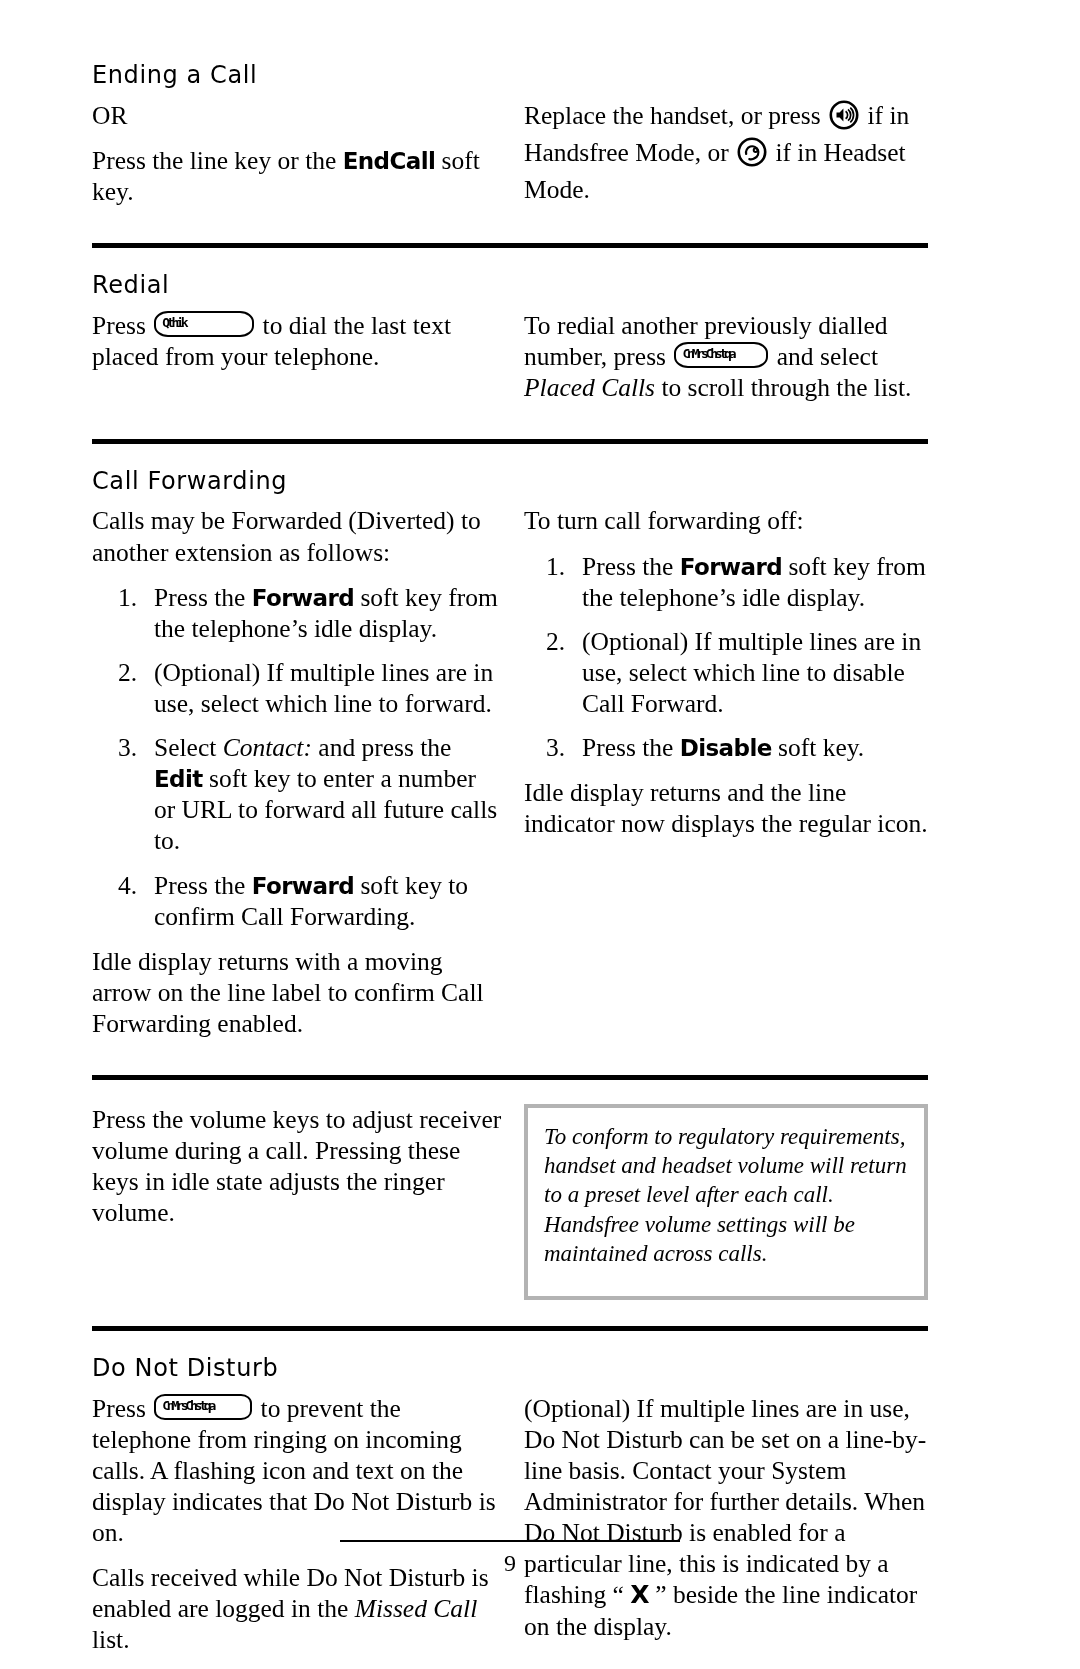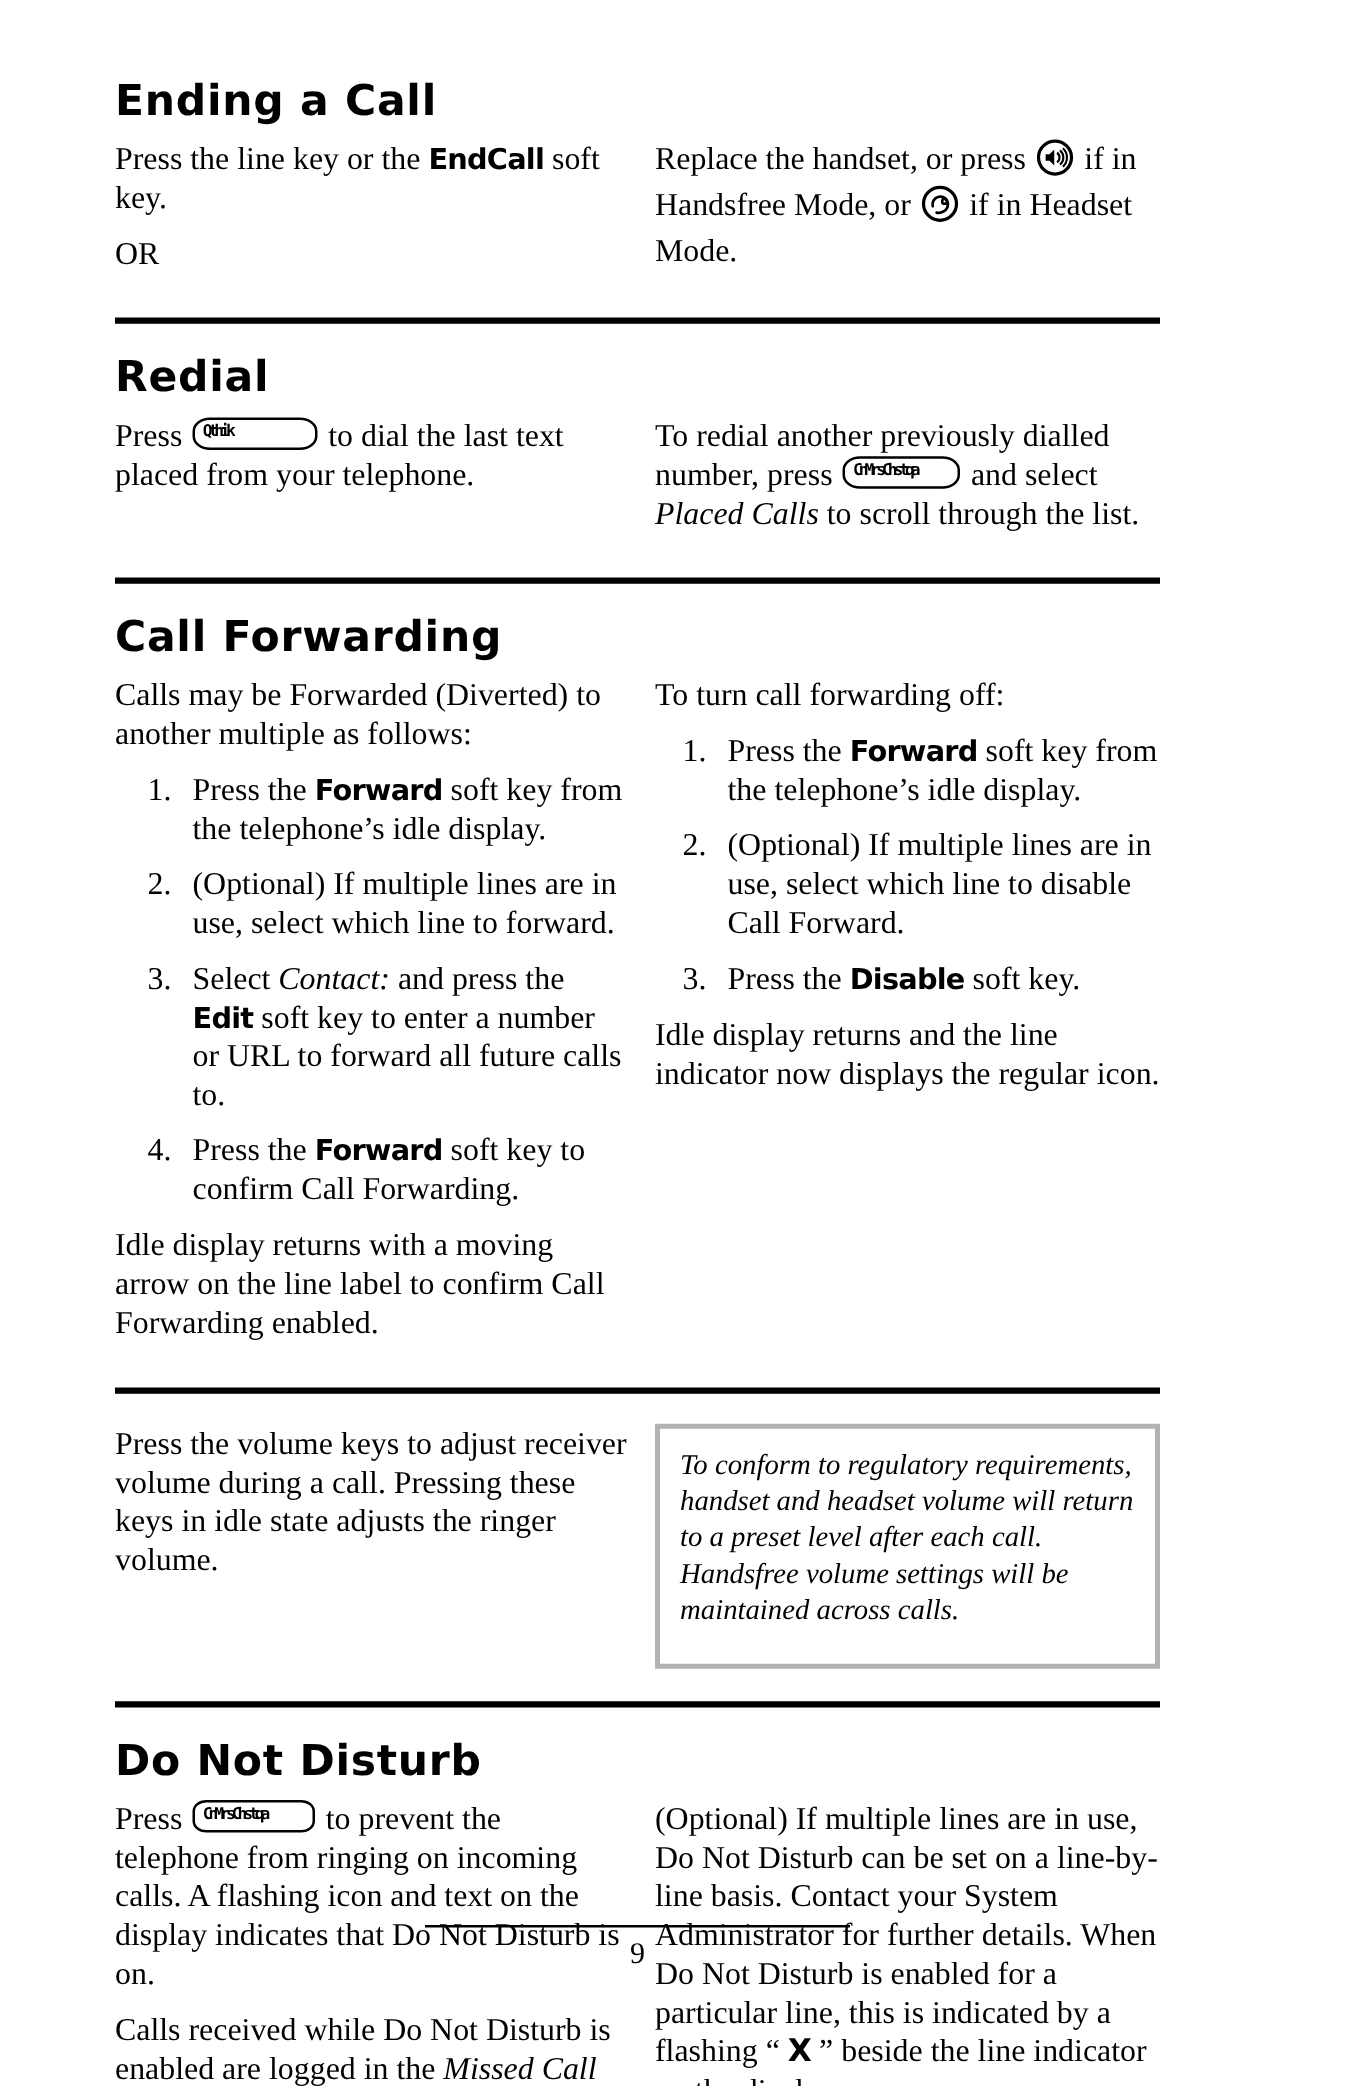--- a/index.html
+++ b/index.html
@@ -15,22 +15,22 @@
   .content { position:absolute; left:92px; top:62px; width:836px; }
 
   
   .rule-thick {
     height:0; border-top:5px solid #000; margin:0; width:836px;
   }
 
   
   h2.sec-head {
     font-family:"DejaVu Sans", sans-serif;
-    font-weight:bold;
-    font-size:34px;
+    font-weight:normal;
+    font-size:24px;
     letter-spacing:0.6px;
     margin:0 0 10px 0;
     line-height:1.15;
   }
 
   
   .cols { display:flex; width:836px; }
   .col-l { width:432px; padding-right:22px; box-sizing:border-box; }
   .col-r { width:404px; box-sizing:border-box; }
 
@@ -132,22 +132,22 @@
 </head>
 <body>
 
 <div class="page">
  <div class="content">
 
   <h2 class="sec-head">Ending a Call</h2>
 
   <div class="cols">
     <div class="col-l">
+      <p class="body">OR</p>
       <p class="body"><span>Press the line key or the </span><span class="softkey">EndCall</span><span> soft key.</span></p>
-      <p class="body">OR</p>
     </div>
 
     <div class="col-r">
       <p class="body"><span>Replace the handset, or press </span><span class="cicon"><svg width="30" height="30" viewBox="0 0 30 30">
             <circle cx="15" cy="15" r="13.2" fill="none" stroke="#000" stroke-width="2.6"></circle>
             <path d="M7.5 12.4 h3.1 L14.4 8.6 v12.8 L10.6 17.6 H7.5 Z" fill="#000"></path>
             <path d="M16.6 11.2 a4.6 4.6 0 0 1 0 7.6" fill="none" stroke="#000" stroke-width="1.7"></path>
             <path d="M19.0 9.3 a7.4 7.4 0 0 1 0 11.4" fill="none" stroke="#000" stroke-width="1.7"></path>
             <path d="M21.3 7.6 a10 10 0 0 1 0 14.8" fill="none" stroke="#000" stroke-width="1.7"></path>
           </svg></span><span> if in Handsfree Mode, or </span><span class="cicon"><svg width="30" height="30" viewBox="0 0 30 30">
@@ -175,21 +175,21 @@
   </div>
 
   <div class="gap-sec"></div>
   <div class="rule-thick"></div>
   <div class="gap-after-rule"></div>
 
   <h2 class="sec-head">Call Forwarding</h2>
 
   <div class="cols">
     <div class="col-l">
-      <p class="body">Calls may be Forwarded (Diverted) to another multiple as follows:</p>
+      <p class="body">Calls may be Forwarded (Diverted) to another extension as follows:</p>
 
       <ol class="steps">
         <li><span>Press the </span><span class="softkey">Forward</span><span> soft key from the telephone’s idle display.</span></li>
 
         <li><span>(Optional) If multiple lines are in use, select which line to forward.</span></li>
 
         <li><span>Select </span><span class="ital">Contact:</span><span> and press the </span><span class="softkey">Edit</span><span> soft key to enter a number or URL to forward all future calls to.</span></li>
 
         <li><span>Press the </span><span class="softkey">Forward</span><span> soft key to confirm Call Forwarding.</span></li>
       </ol>

